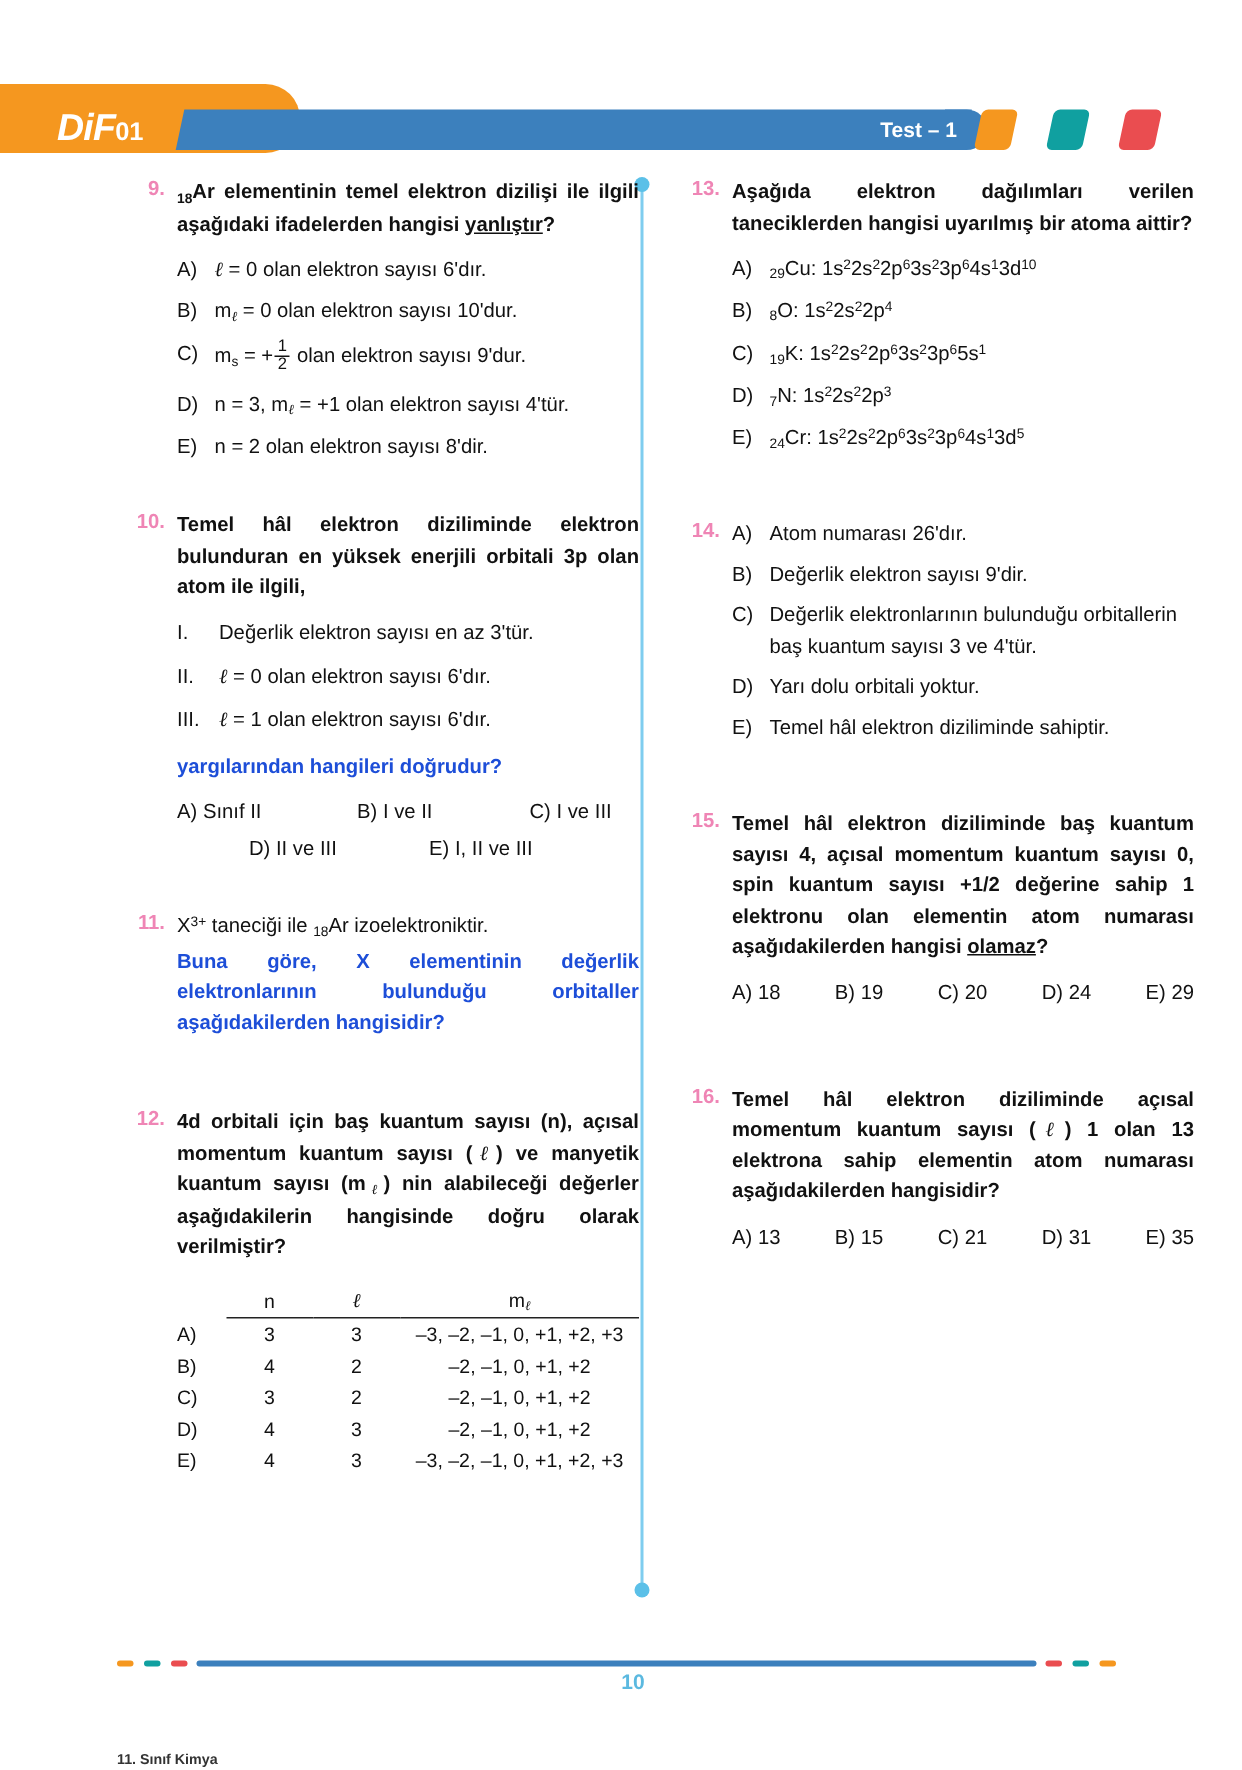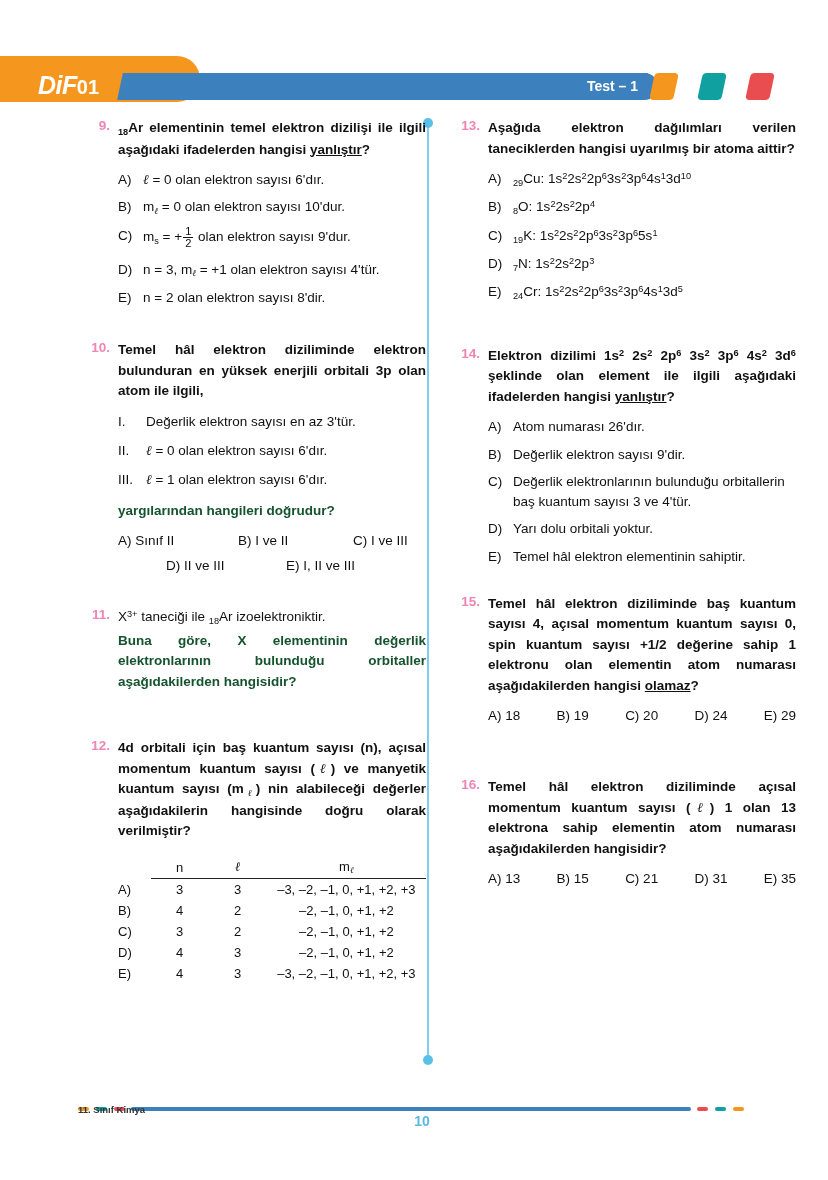--- a/index.html
+++ b/index.html
@@ -34,21 +34,21 @@
     left: 38px;
     bottom: 4px;
     color: #ffffff;
     font-size: 25px;
     font-weight: bold;
     letter-spacing: -0.5px;
     font-style: italic;
     line-height: 1;
   }
   .logo-num {
-    font-size: 20px;
+    font-size: 17px;
     font-style: normal;
     letter-spacing: 0;
   }
   .header-bar {
     position: absolute;
     left: 120px;
     top: 17px;
     width: 525px;
     height: 27px;
     background: #3c80bd;
@@ -130,21 +130,21 @@
   .q-stem {
     font-size: 13.5px;
     line-height: 1.52;
     color: #111111;
     text-align: justify;
   }
   .q-stem.bold { font-weight: bold; }
   .q-sub {
     font-size: 13.5px;
     line-height: 1.52;
-    color: #14532d;
+    color: #1d4ed8;
     font-weight: bold;
     margin-top: 2px;
     text-align: justify;
   }
 
   
   .opts { margin-top: 10px; }
   .opt {
     position: relative;
     padding-left: 25px;
@@ -228,21 +228,21 @@
   .fd-l1 { left: 78px;  background: #f5971f; }
   .fd-l2 { left: 96px;  background: #10a0a0; }
   .fd-l3 { left: 114px; background: #ea4d50; }
   .fd-r1 { left: 697px; background: #ea4d50; }
   .fd-r2 { left: 715px; background: #10a0a0; }
   .fd-r3 { left: 733px; background: #f5971f; }
 
   .footer-text {
     position: absolute;
     left: 78px;
-    top: 1104px;
+    top: 1168px;
     font-size: 9.5px;
     color: #333333;
     font-weight: bold;
   }
   .footer-page {
     position: absolute;
     left: 407px;
     top: 1113px;
     width: 30px;
     text-align: center;
@@ -426,46 +426,45 @@
       </div>
       <div class="opt">
         <span class="opt-ltr">E)</span>
         <span class="nowrap"><span class="presub">24</span>Cr: 1s<sup>2</sup>2s<sup>2</sup>2p<sup>6</sup>3s<sup>2</sup>3p<sup>6</sup>4s<sup>1</sup>3d<sup>5</sup></span>
       </div>
     </div>
   </div>
 
   <div class="q" style="margin-top:42px;">
     <div class="q-num">14.</div>
-    <div class="q-stem bold">Elektron dizilimi 1s<sup>2</sup> 2s<sup>2</sup> 2p<sup>6</sup> 3s<sup>2</sup> 3p<sup>6</sup> 4s<sup>2</sup> 3d<sup>6</sup> şeklinde olan element ile ilgili aşağıdaki ifadelerden hangisi <span class="u">yanlıştır</span>?</div>
     <div class="opts">
       <div class="opt">
         <span class="opt-ltr">A)</span>
         <span>Atom numarası 26'dır.</span>
       </div>
       <div class="opt">
         <span class="opt-ltr">B)</span>
         <span>Değerlik elektron sayısı 9'dir.</span>
       </div>
       <div class="opt">
         <span class="opt-ltr">C)</span>
         <span>Değerlik elektronlarının bulunduğu orbitallerin baş kuantum sayısı 3 ve 4'tür.</span>
       </div>
       <div class="opt">
         <span class="opt-ltr">D)</span>
         <span>Yarı dolu orbitali yoktur.</span>
       </div>
       <div class="opt">
         <span class="opt-ltr">E)</span>
-        <span>Temel hâl elektron elementinin sahiptir.</span>
-      </div>
-    </div>
-  </div>
-
-  <div class="q" style="margin-top:27px;">
+        <span>Temel hâl elektron diziliminde sahiptir.</span>
+      </div>
+    </div>
+  </div>
+
+  <div class="q" style="margin-top:44px;">
     <div class="q-num">15.</div>
     <div class="q-stem bold">Temel hâl elektron diziliminde baş kuantum sayısı 4, açısal momentum kuantum sayısı 0, spin kuantum sayısı +1/2 değerine sahip 1 elektronu olan elementin atom numarası aşağıdakilerden hangisi <span class="u">olamaz</span>?</div>
     <div class="opts-five">
       <span>A) 18</span>
       <span>B) 19</span>
       <span>C) 20</span>
       <span>D) 24</span>
       <span>E) 29</span>
     </div>
   </div>

